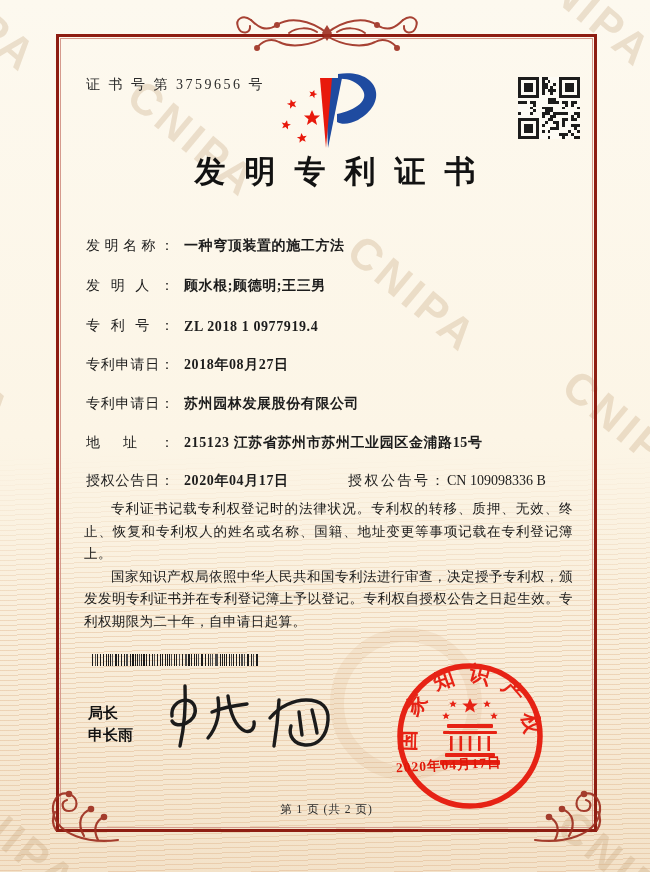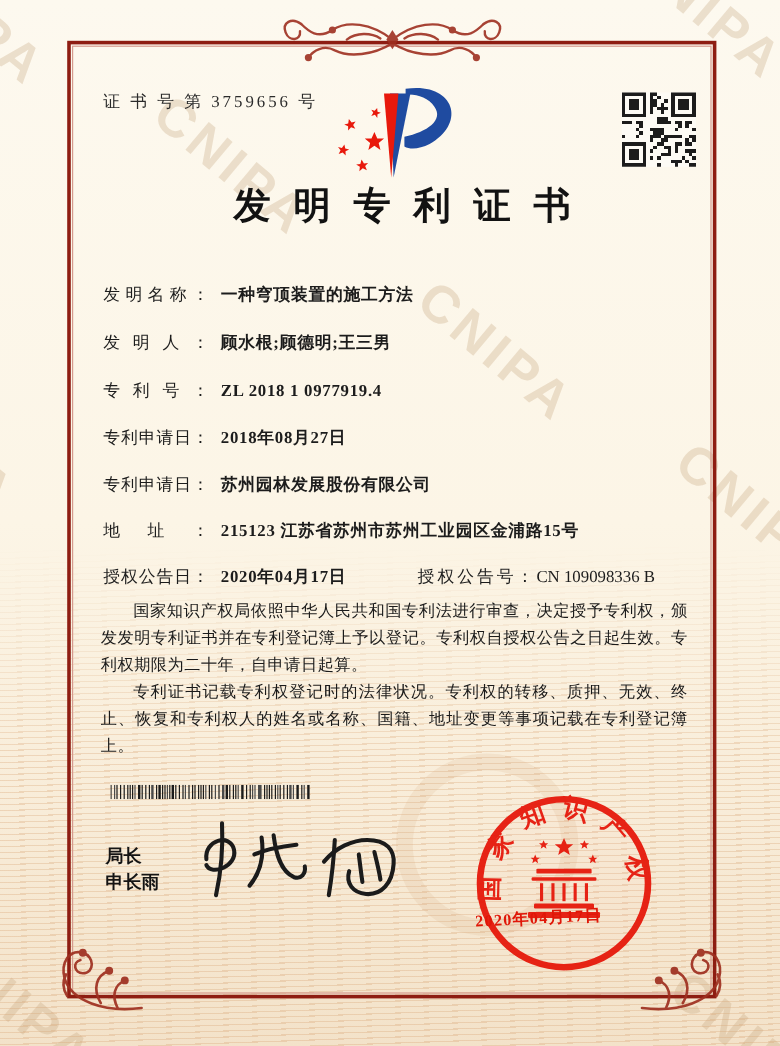--- a/index.html
+++ b/index.html
@@ -250,22 +250,22 @@
     </div>
     <div class="frow r7">
       <span class="flabel">授权公告日：</span><span class="fvalue">2020年04月17日</span>
       <span class="frow2">
         <span class="flabel2">授权公告号：</span><span>CN 109098336 B</span>
       </span>
     </div>
   </div>
 
   <div class="paras">
+    <p>专利证书记载专利权登记时的法律状况。专利权的转移、质押、无效、终止、恢复和专利权人的姓名或名称、国籍、地址变更等事项记载在专利登记簿上。</p>
     <p>国家知识产权局依照中华人民共和国专利法进行审查，决定授予专利权，颁发发明专利证书并在专利登记簿上予以登记。专利权自授权公告之日起生效。专利权期限为二十年，自申请日起算。</p>
-    <p>专利证书记载专利权登记时的法律状况。专利权的转移、质押、无效、终止、恢复和专利权人的姓名或名称、国籍、地址变更等事项记载在专利登记簿上。</p>
   </div>
 
   <svg class="barcode" id="barcode" viewBox="0 0 170 12" preserveAspectRatio="none">
       <rect x="0" y="0" width="1" height="12" fill="#1b1b1b"></rect>
       <rect x="3" y="0" width="1" height="12" fill="#4a4a4a"></rect>
       <rect x="5" y="0" width="1" height="12" fill="#1b1b1b"></rect>
       <rect x="8" y="0" width="1" height="12" fill="#1b1b1b"></rect>
       <rect x="11" y="0" width="1" height="12" fill="#1b1b1b"></rect>
       <rect x="14" y="0" width="1" height="12" fill="#1b1b1b"></rect>
       <rect x="16" y="0" width="1" height="12" fill="#1b1b1b"></rect>
@@ -368,20 +368,21 @@
         <rect x="88" y="78" width="2.6" height="15"></rect>
         <rect x="97.4" y="78" width="2.6" height="15"></rect>
         <rect x="55" y="95" width="50" height="4" rx="1"></rect>
         <rect x="50" y="102" width="60" height="5" rx="1"></rect>
       </g>
     </g>
   </svg>
 
   <div class="seal-date">2020年04月17日</div>
 
+  <div class="page-info">第 1 页 (共 2 页)</div>
 
   <svg class="orn-bl" viewBox="0 0 82 64">
     <g stroke="#9e2f20" fill="none" stroke-width="2.2" stroke-linecap="round" opacity="0.92">
       <path d="M76,58 C44,62 18,52 12,34 C8,20 16,9 27,12 C37,15 37,29 27,29 C20,29 18,20 25,18"></path>
       <path d="M42,54 C35,42 38,31 49,27"></path>
       <path d="M56,58 C51,48 53,39 62,35"></path>
       <path d="M14,48 C10,42 10,36 13,30"></path>
       <circle cx="49" cy="27" r="2.2" fill="#9e2f20"></circle>
       <circle cx="62" cy="35" r="2.2" fill="#9e2f20"></circle>
       <circle cx="27" cy="12" r="2.2" fill="#9e2f20"></circle>

